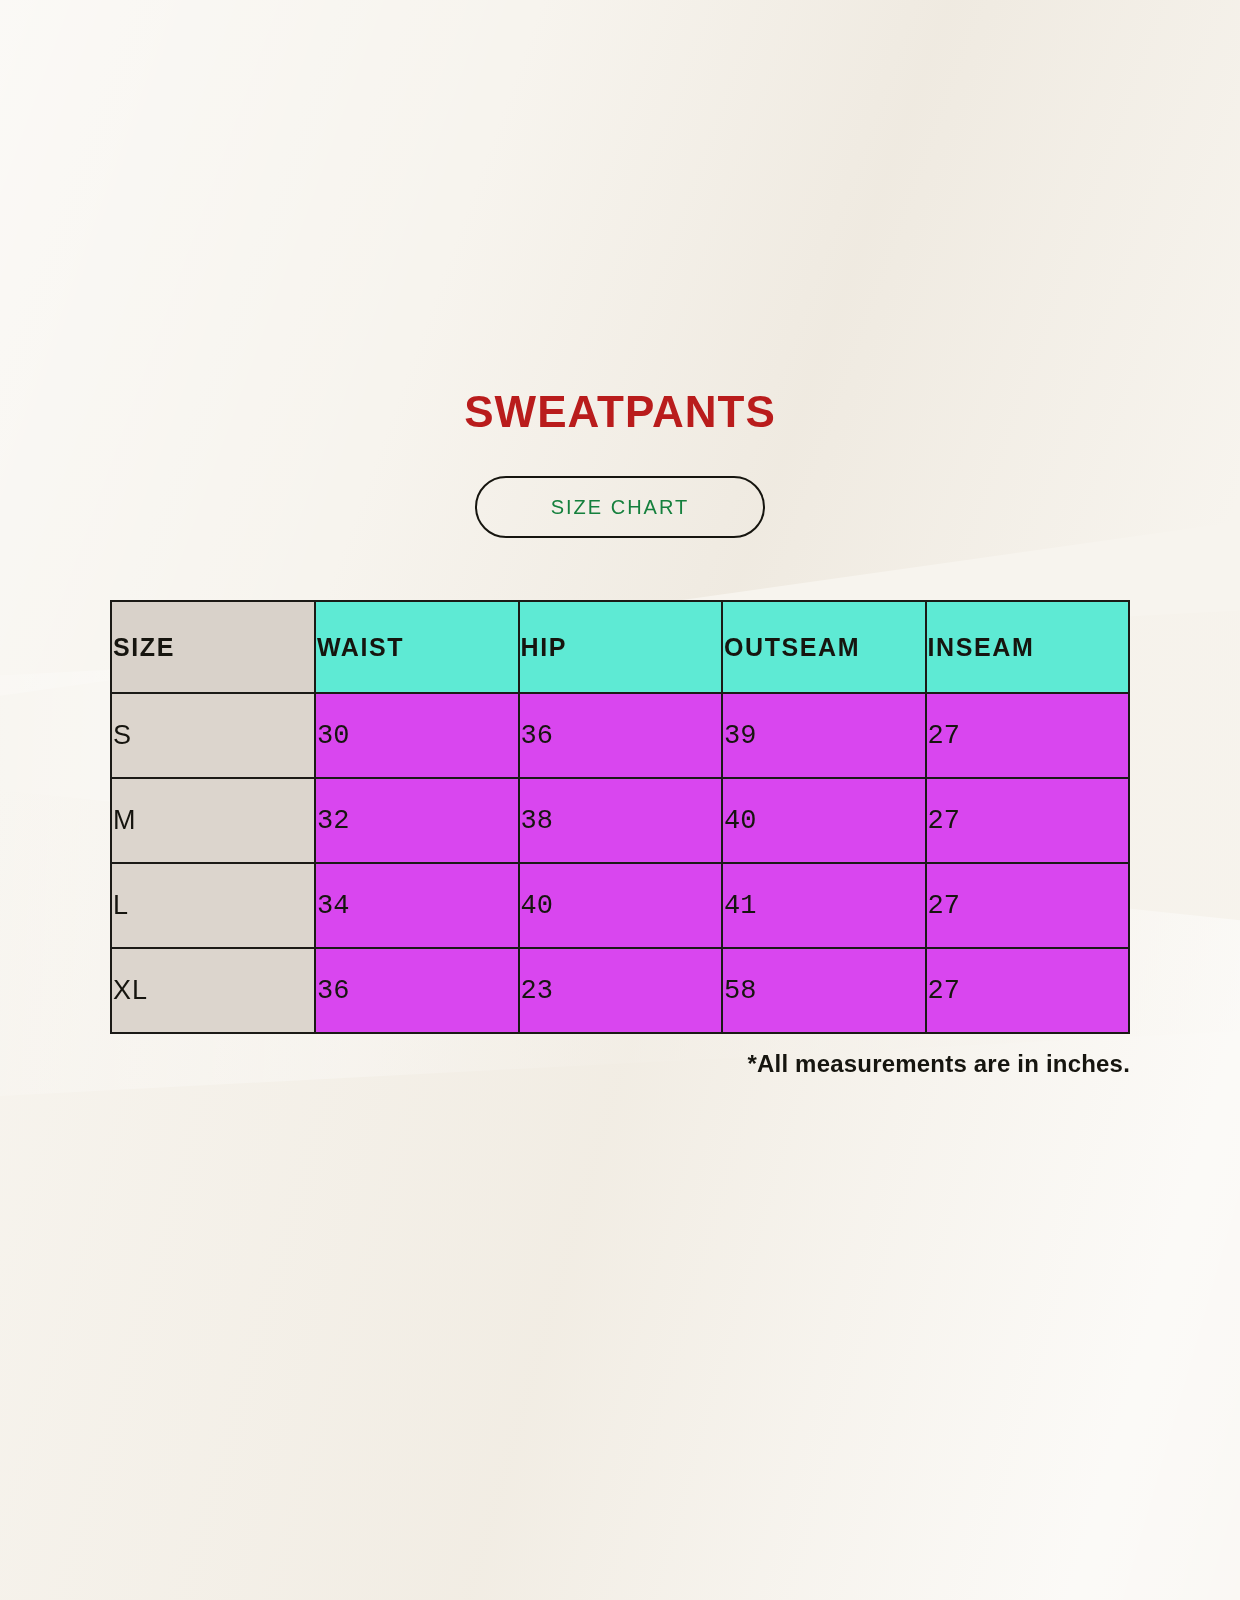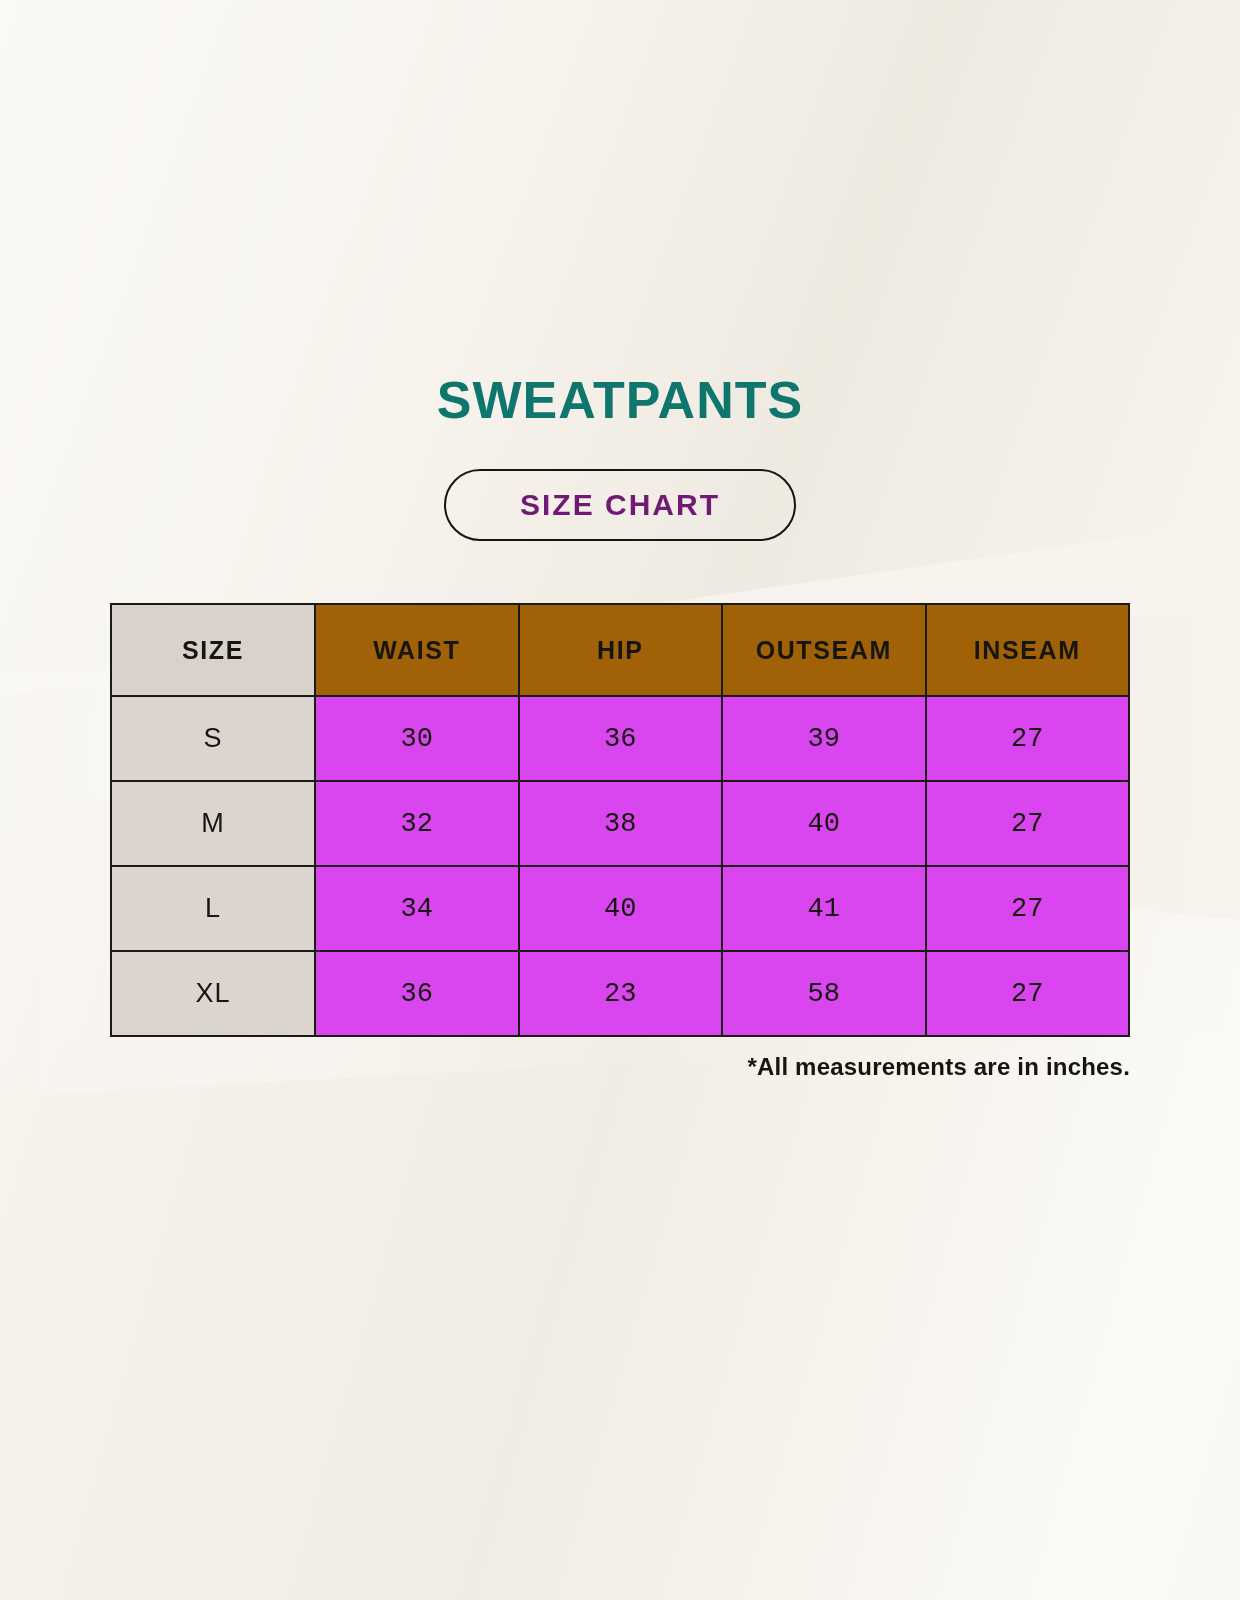--- a/index.html
+++ b/index.html
@@ -55,73 +55,73 @@
 
   .content {
     position: absolute;
     left: 0;
     right: 0;
     top: 372px;
   }
 
   .title {
     text-align: center;
-    font-size: 52px;
+    font-size: 44px;
     font-weight: 700;
     letter-spacing: 1px;
-    color: #0f766e;
-    margin: 0;
+    color: #b91c1c;
+    margin: 16px;
     line-height: 1.1;
   }
 
   .pill-wrap {
     display: flex;
     justify-content: center;
     margin-top: 40px;
   }
   .pill {
     border: 2px solid #16150f;
     border-radius: 60px;
     padding: 19px 74px;
-    font-size: 30px;
-    font-weight: 700;
+    font-size: 20px;
+    font-weight: 400;
     letter-spacing: 2px;
-    color: #701a75;
+    color: #15803d;
     background: transparent;
     line-height: 1;
   }
 
   .table-wrap {
     margin: 62px auto 0 auto;
     width: 1020px;
   }
 
   table.size-chart {
     border-collapse: collapse;
     width: 100%;
     table-layout: fixed;
   }
   table.size-chart th,
   table.size-chart td {
     border: 2px solid #1b1a16;
-    text-align: center;
+    text-align: left;
     color: #16150f;
   }
   table.size-chart thead th {
     height: 88px;
     font-size: 25px;
     font-weight: 700;
     letter-spacing: 1.6px;
   }
   th.head-size {
     background: #d9d2ca;
     width: 200px;
   }
   th.head-measure {
-    background: #a16207;
+    background: #5eead4;
   }
   table.size-chart tbody td {
     height: 81px;
     font-size: 27px;
     font-weight: 400;
   }
   td.size-cell {
     background: #dcd5cd;
     font-weight: 700;
     font-size: 27px;

